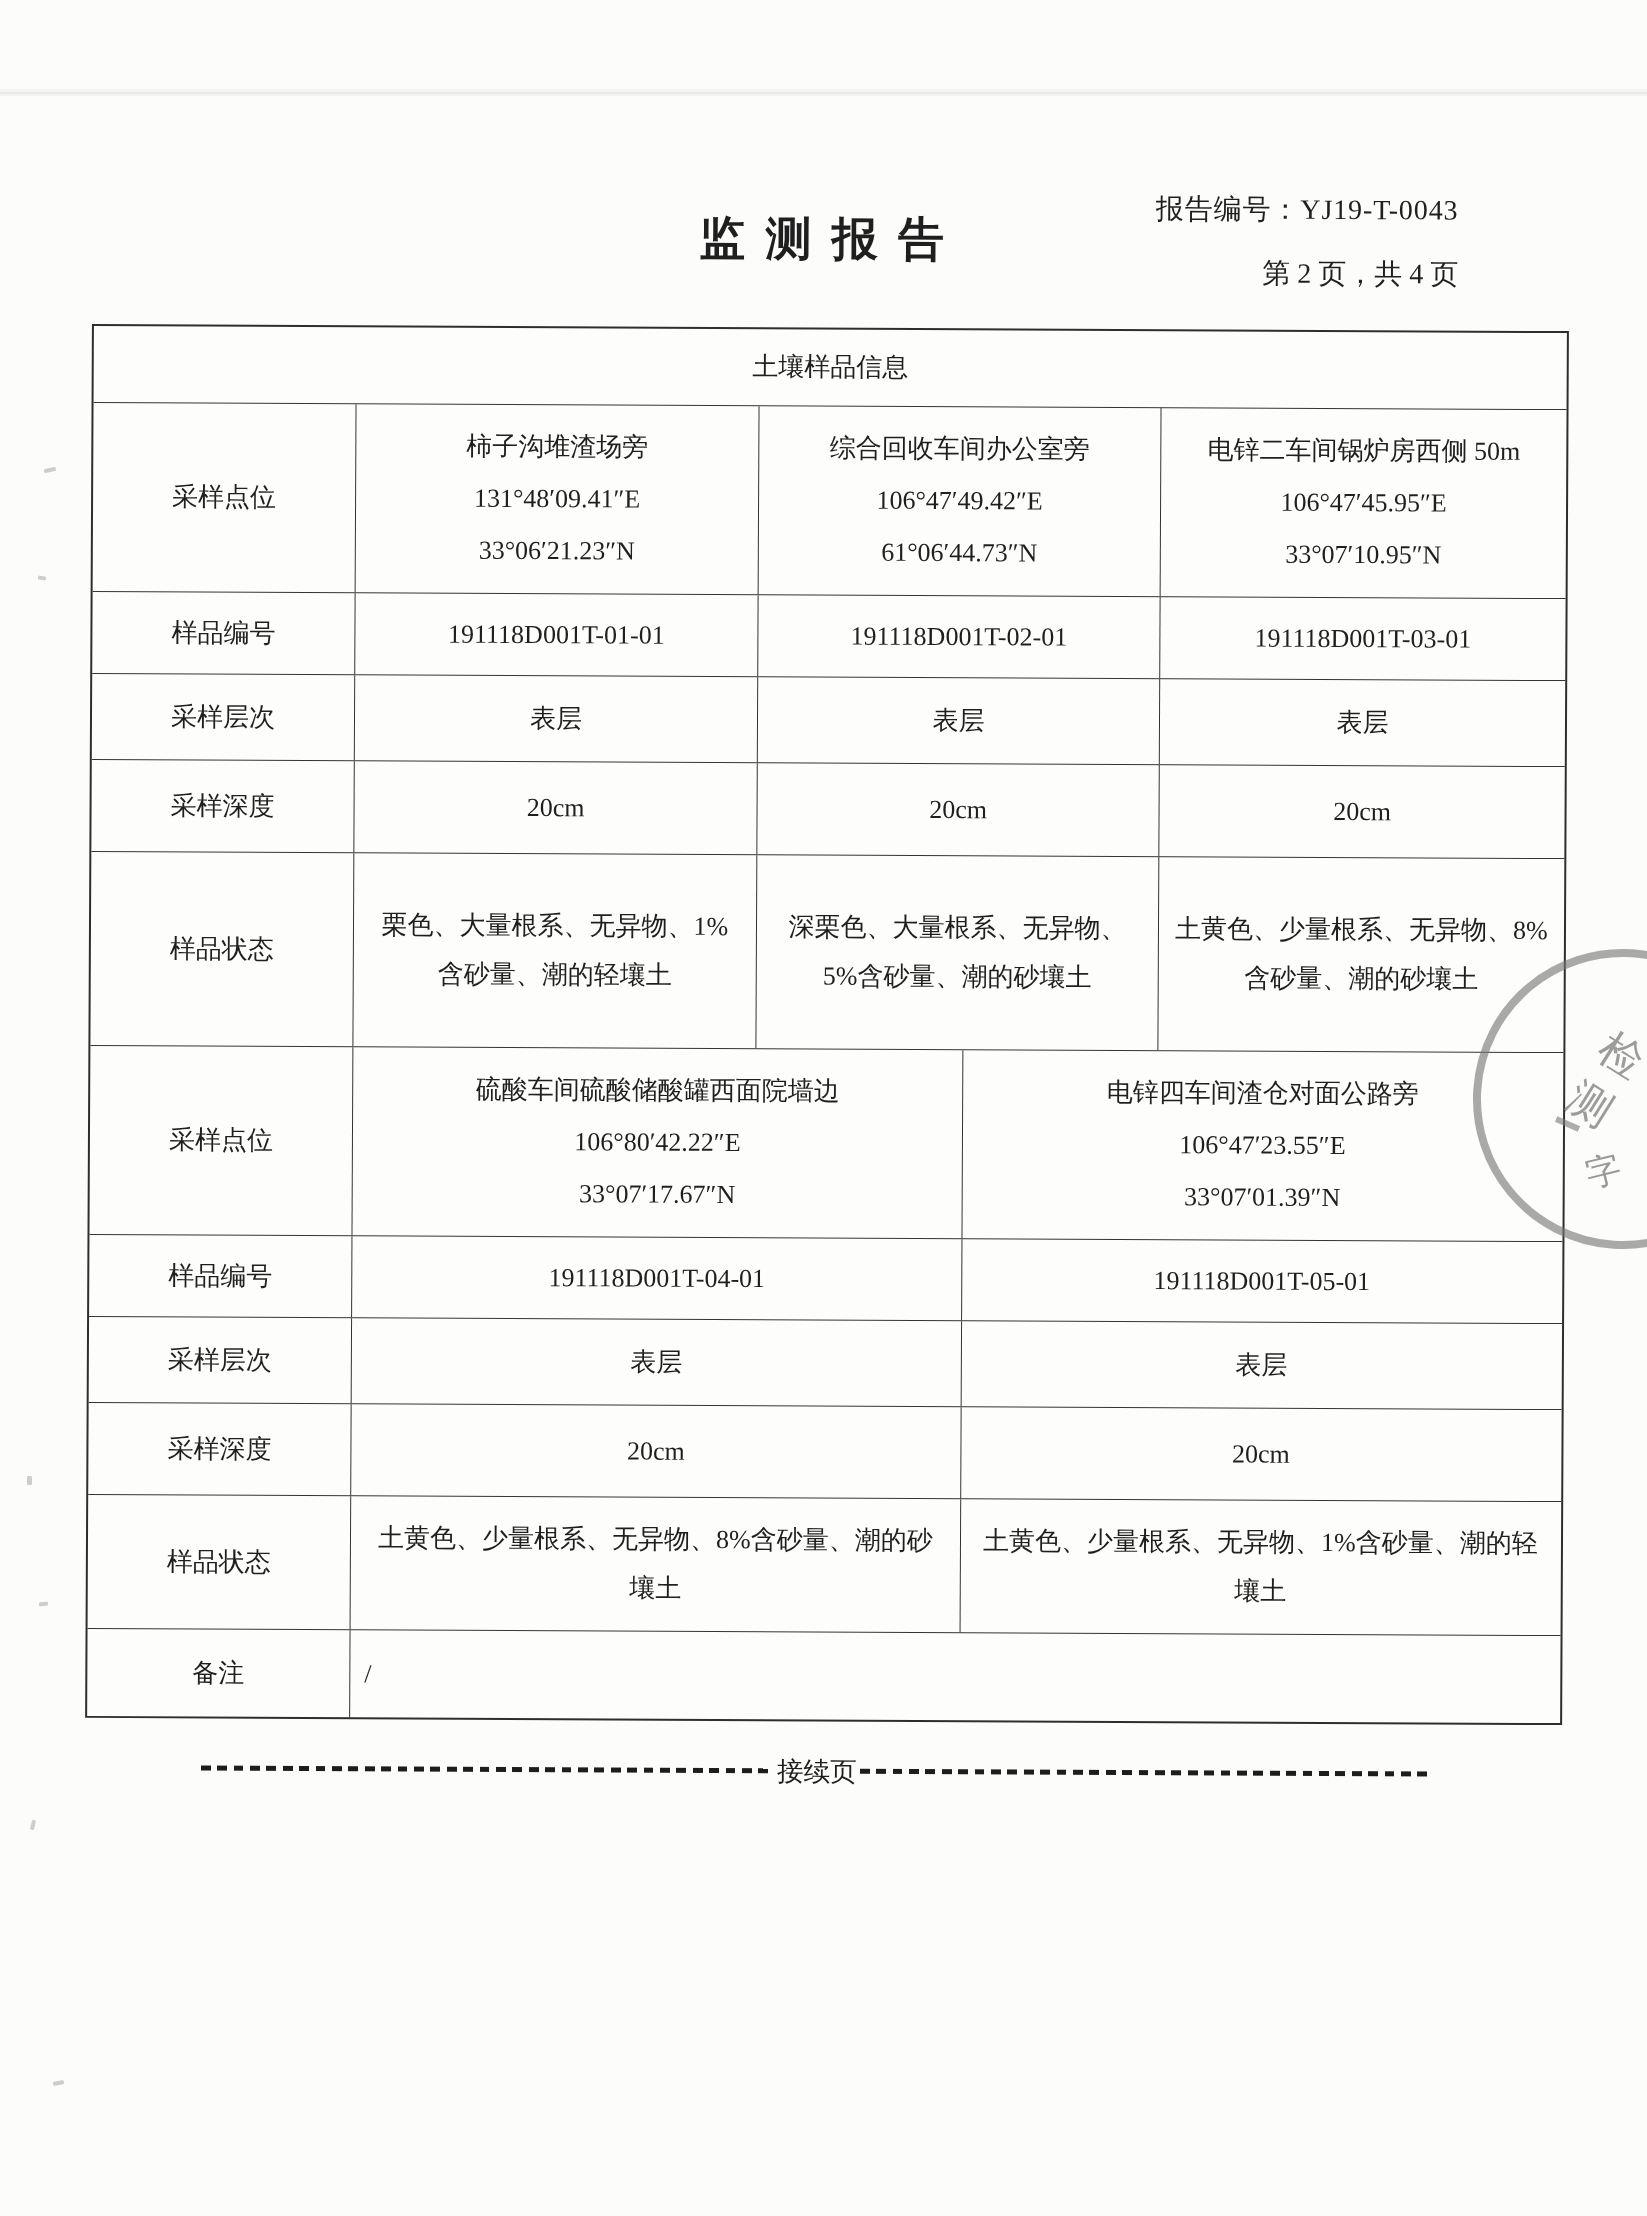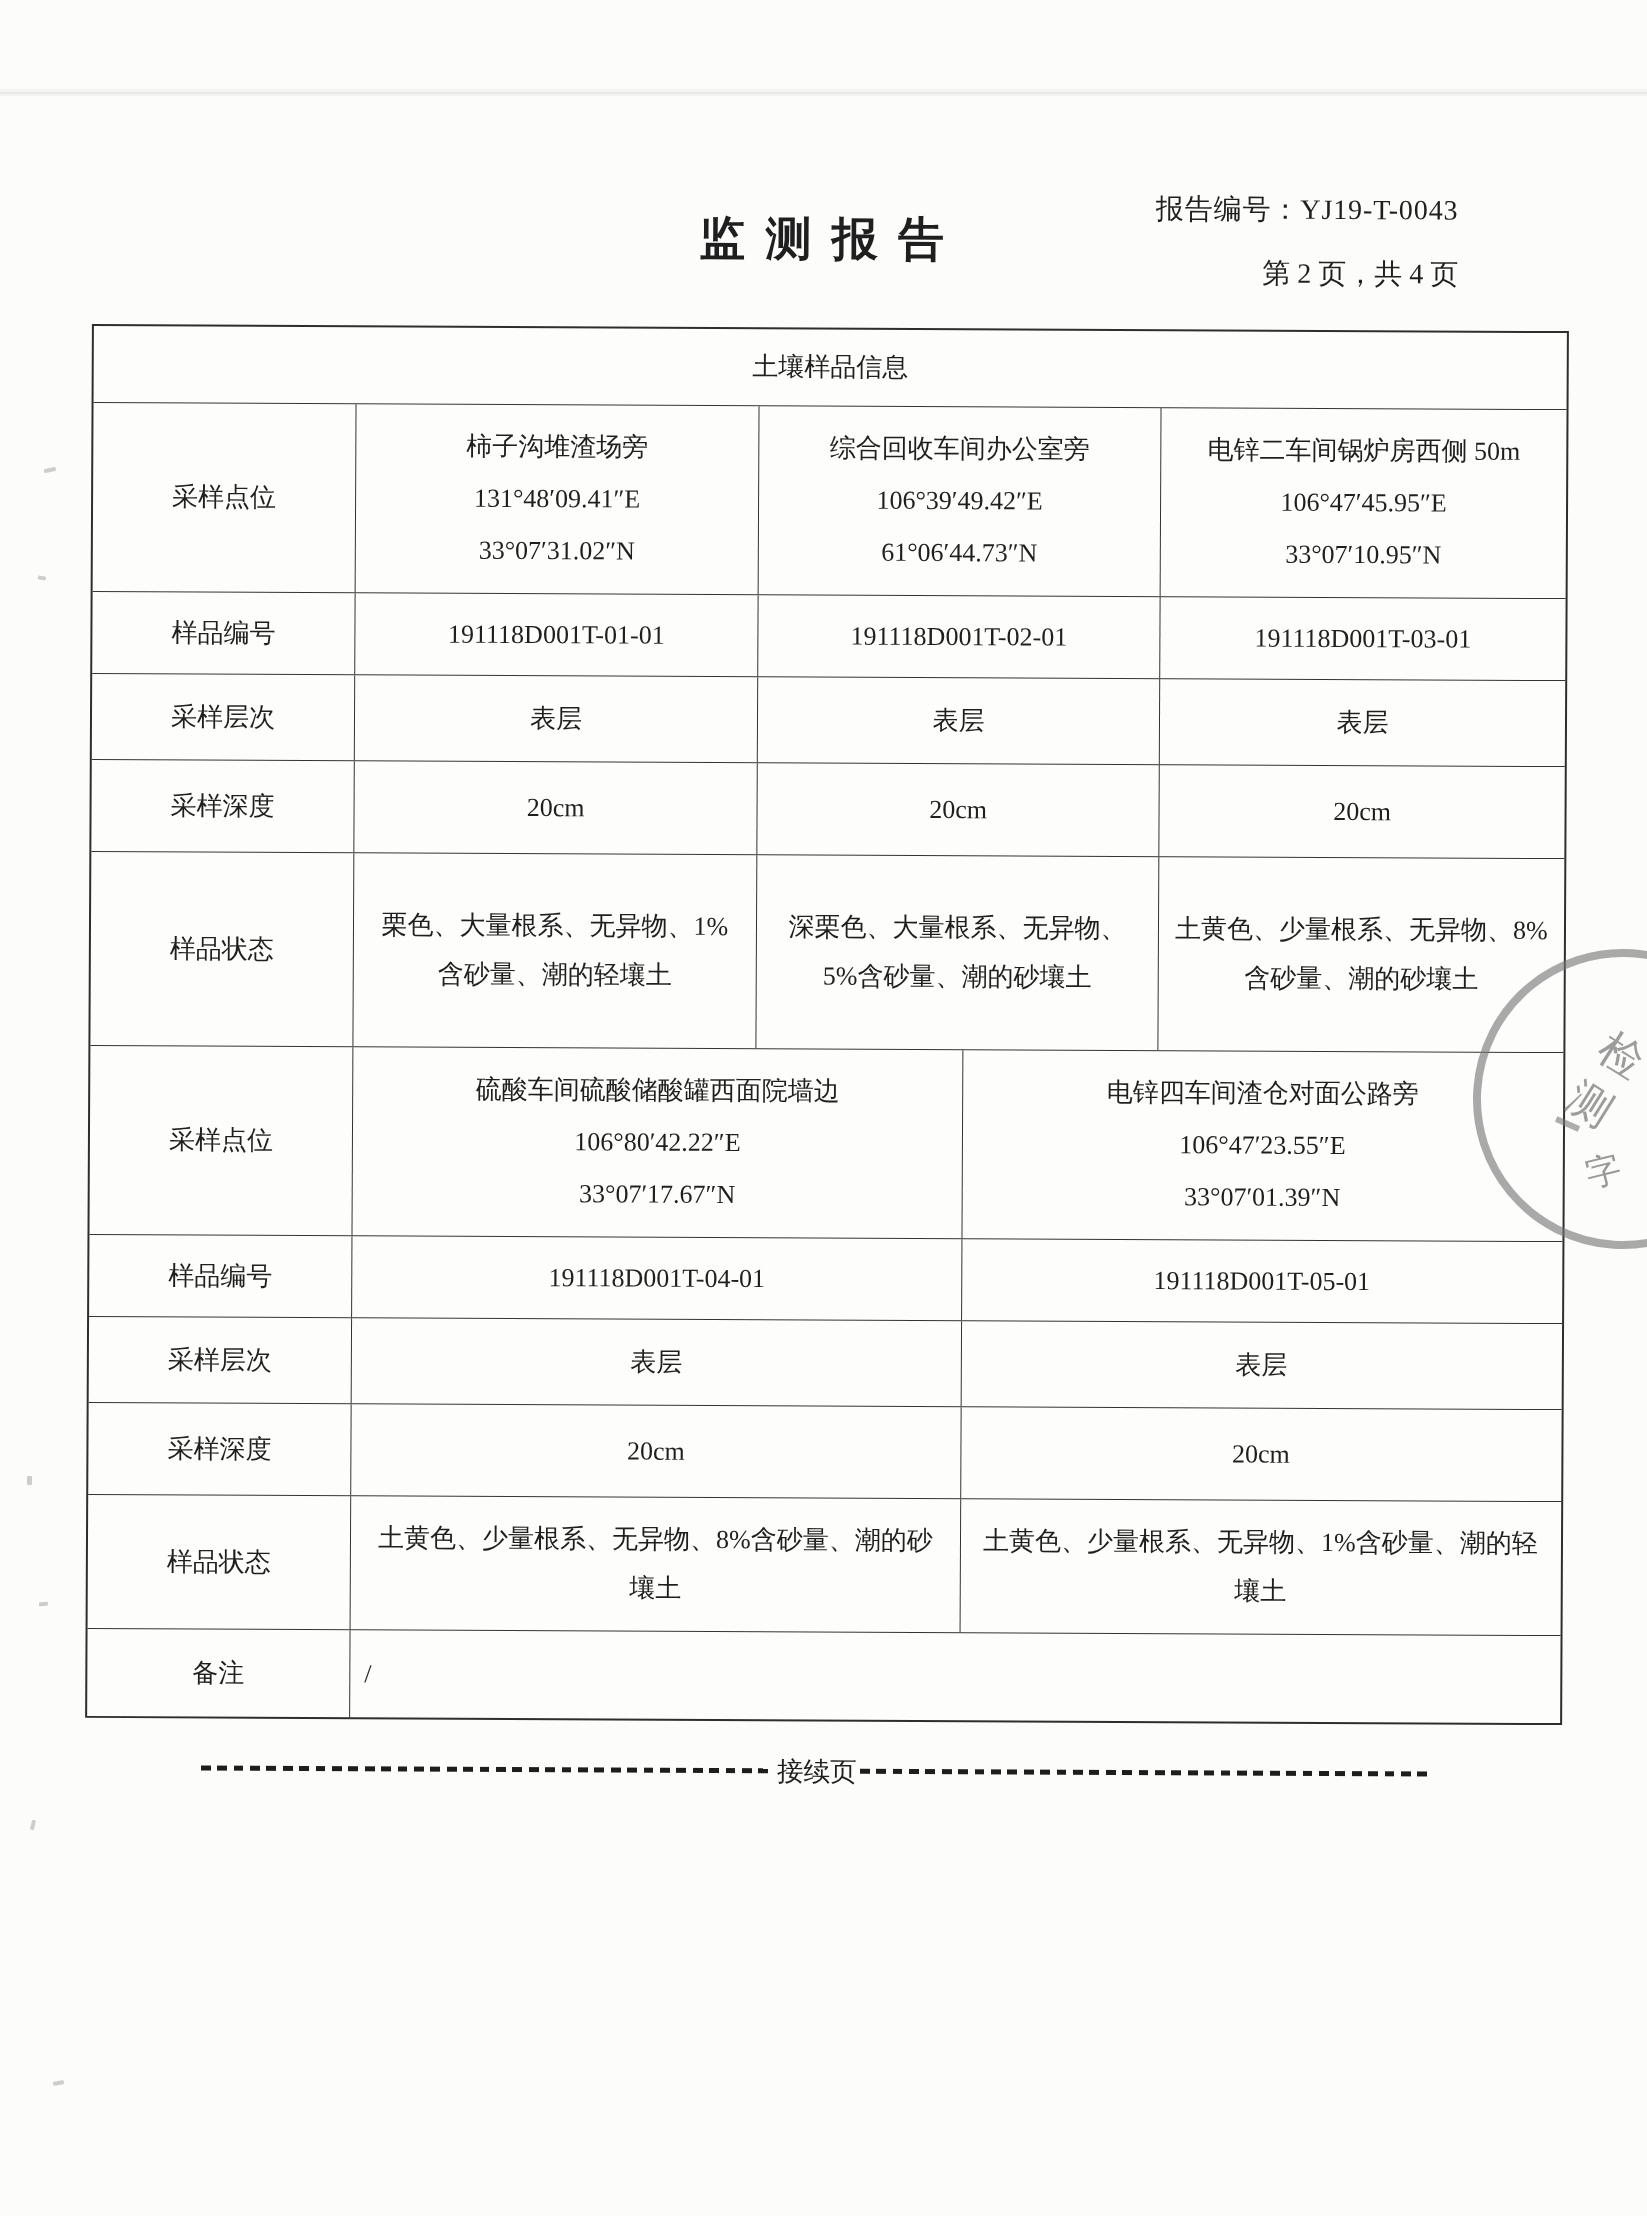--- a/index.html
+++ b/index.html
@@ -71,25 +71,25 @@
 
       <div class="trow cols1 h-header first">
         <div class="cell c0">土壤样品信息</div>
       </div>
 
       <div class="trow cols4 h-point">
         <div class="cell c0">采样点位</div>
         <div class="cell point-cell">
           <span>柿子沟堆渣场旁</span>
           <span>131°48′09.41″E</span>
-          <span>33°07′31.02″N</span>
+          <span>33°06′21.23″N</span>
         </div>
         <div class="cell point-cell">
           <span>综合回收车间办公室旁</span>
-          <span>106°39′49.42″E</span>
+          <span>106°47′49.42″E</span>
           <span>61°06′44.73″N</span>
         </div>
         <div class="cell point-cell">
           <span>电锌二车间锅炉房西侧 50m</span>
           <span>106°47′45.95″E</span>
           <span>33°07′10.95″N</span>
         </div>
       </div>
 
       <div class="trow cols4 h-id">

